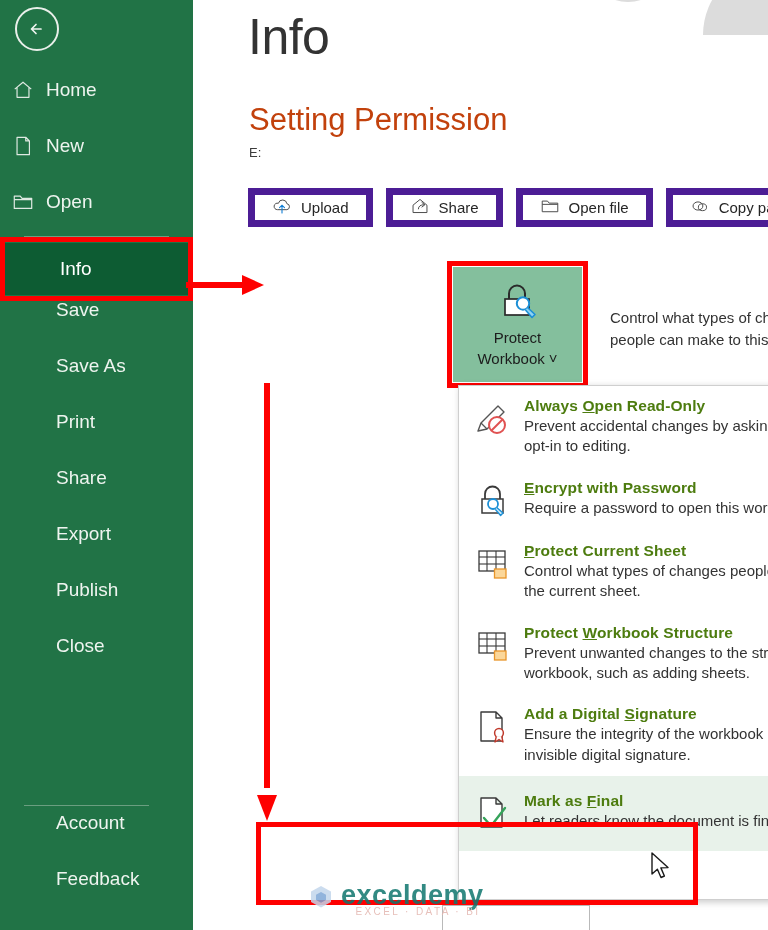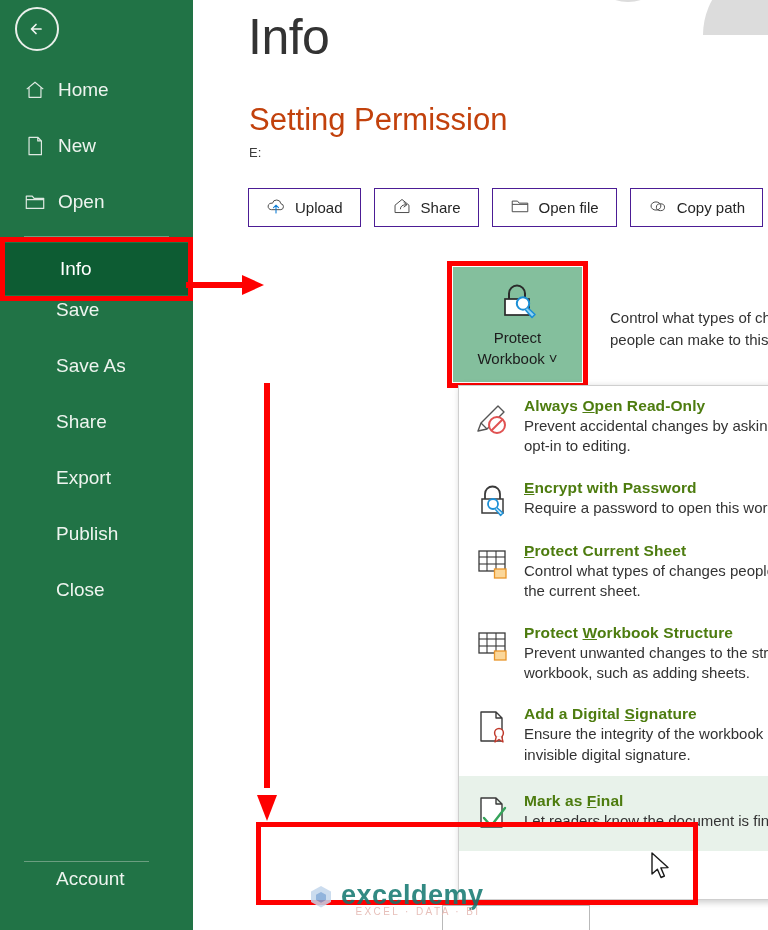--- a/index.html
+++ b/index.html
@@ -20,21 +20,21 @@
     background:#217346;
   }
   .back-btn{
     position:absolute; left:15px; top:7px; width:44px; height:44px;
     border:2px solid #e9efea; border-radius:50%;
     display:flex; align-items:center; justify-content:center;
   }
   .nav{ position:absolute; left:0; top:62px; width:193px; }
   .nav-item{
     position:relative; height:56px; display:flex; align-items:center;
-    padding-left:24px; color:#eef4ef; font-size:19px; font-weight:400;text-align:right;
+    padding-left:12px; color:#eef4ef; font-size:19px; font-weight:400;text-align:right;
   }
   .nav-item .ico{ width:30px; display:flex; align-items:center; justify-content:flex-start; }
   .nav-item .lbl{ margin-left:4px; }
   .nav-plain{ padding-left:56px; height:56px; display:flex; align-items:flex-start;
     color:#eef4ef; font-size:19px; }
   .divider{ height:1px; background:#6b9e80; margin:6px 24px 6px 24px; }
 
   
   .nav-info-wrap{ position:relative; }
   .nav-info{
@@ -59,21 +59,21 @@
   .doc-title{
     position:absolute; left:56px; top:102px;
     font-size:31px; font-weight:400; color:#c2410c;
   }
   .doc-path{
     position:absolute; left:56px; top:145px;
     font-size:13px; color:#3b3b3b;
   }
   .btn-row{ position:absolute; left:55px; top:188px; display:flex; gap:13px; }
   .ibtn{
-    height:39px; border:1px solid #4c1d95; background:#fff;
+    height:39px; border:7px solid #4c1d95; background:#fff;
     display:flex; align-items:center; gap:9px; padding:0 17px;
     font-size:15px; color:#262626; white-space:nowrap;
   }
 
   
   .pw-redbox{
     position:absolute; left:254px; top:261px; width:141px; height:127px;
     border:5px solid #fe0000;
   }
   .pw-btn{
@@ -188,37 +188,43 @@
         <div class="info-redbox"></div>
       </div>
 
       <div class="nav-plain">
           <span>Save</span>
         </div>
       <div class="nav-plain">
           <span>Save As</span>
         </div>
       <div class="nav-plain">
+          <span>Print</span>
+        </div>
+      <div class="nav-plain">
           <span>Share</span>
         </div>
       <div class="nav-plain">
           <span>Export</span>
         </div>
       <div class="nav-plain">
           <span>Publish</span>
         </div>
       <div class="nav-plain">
           <span>Close</span>
         </div>
     </div>
 
     <div class="bottom-group">
       <div class="divider"></div>
       <div class="nav-plain">
           <span>Account</span>
+        </div>
+      <div class="nav-plain">
+          <span>Feedback</span>
         </div>
     </div>
   </div>
 
   <div class="main">
 
     <div class="page-title">Info</div>
     <div class="doc-title">Setting Permission</div>
     <div class="doc-path">E:</div>
 

